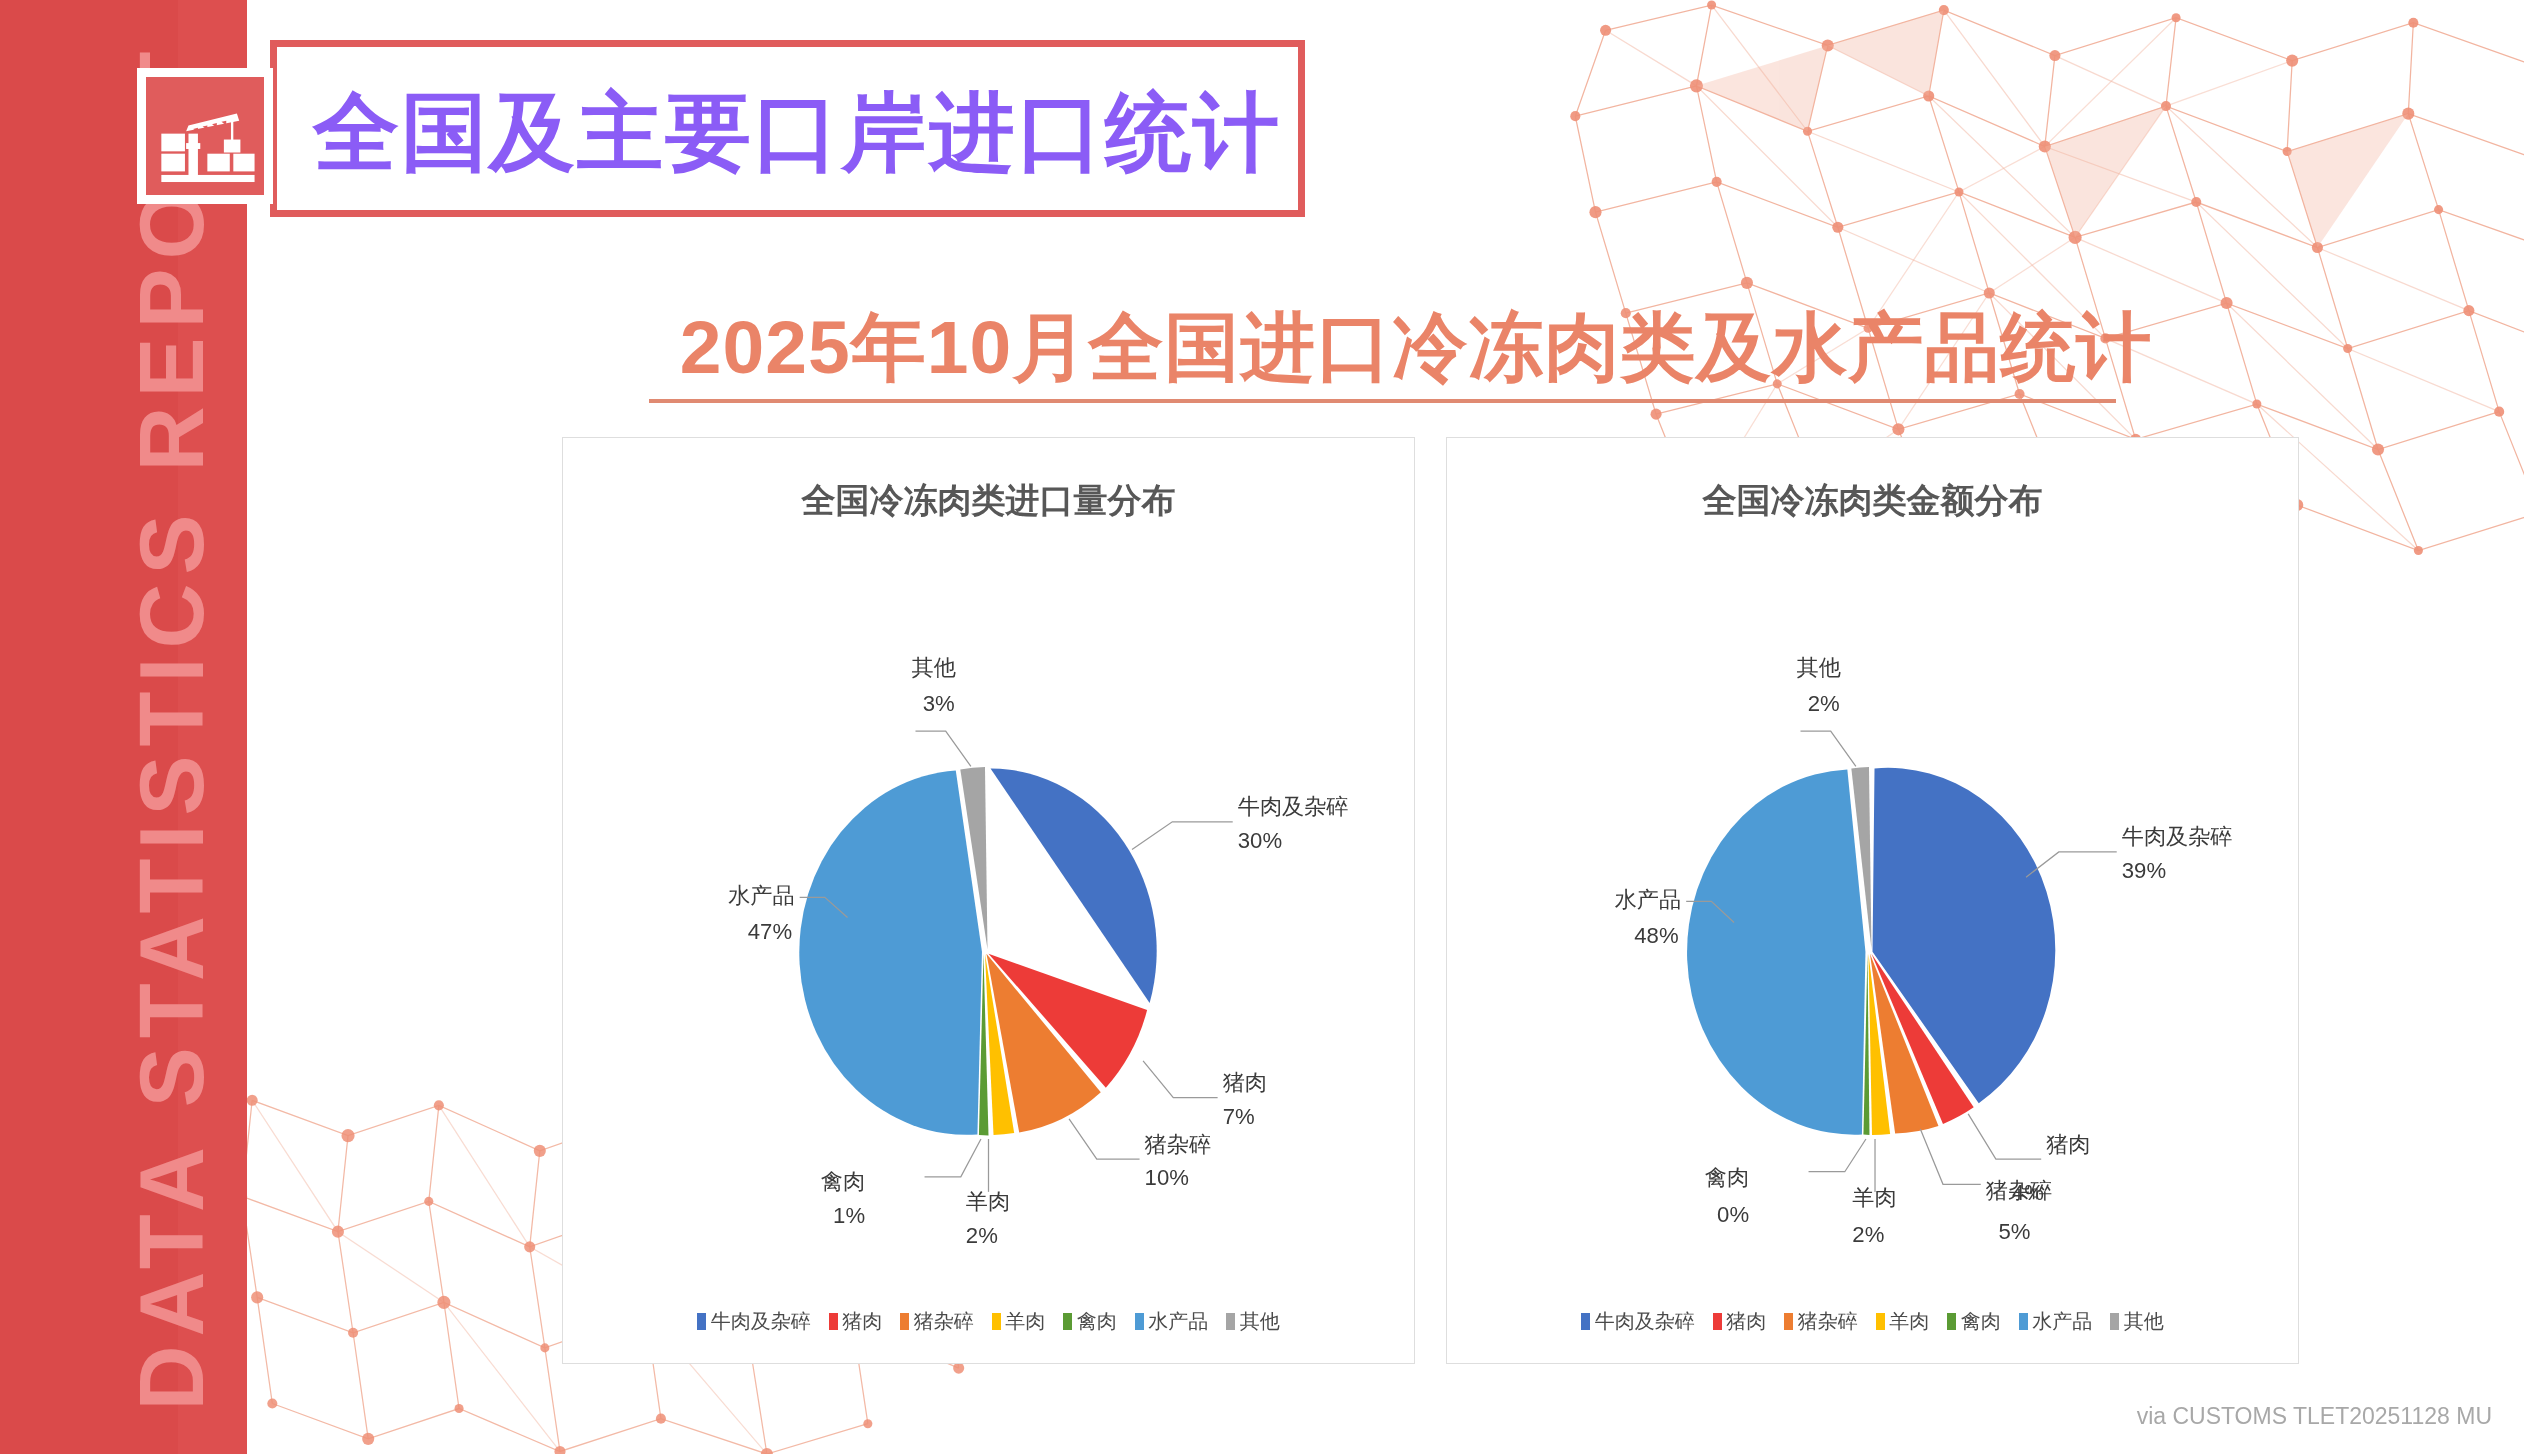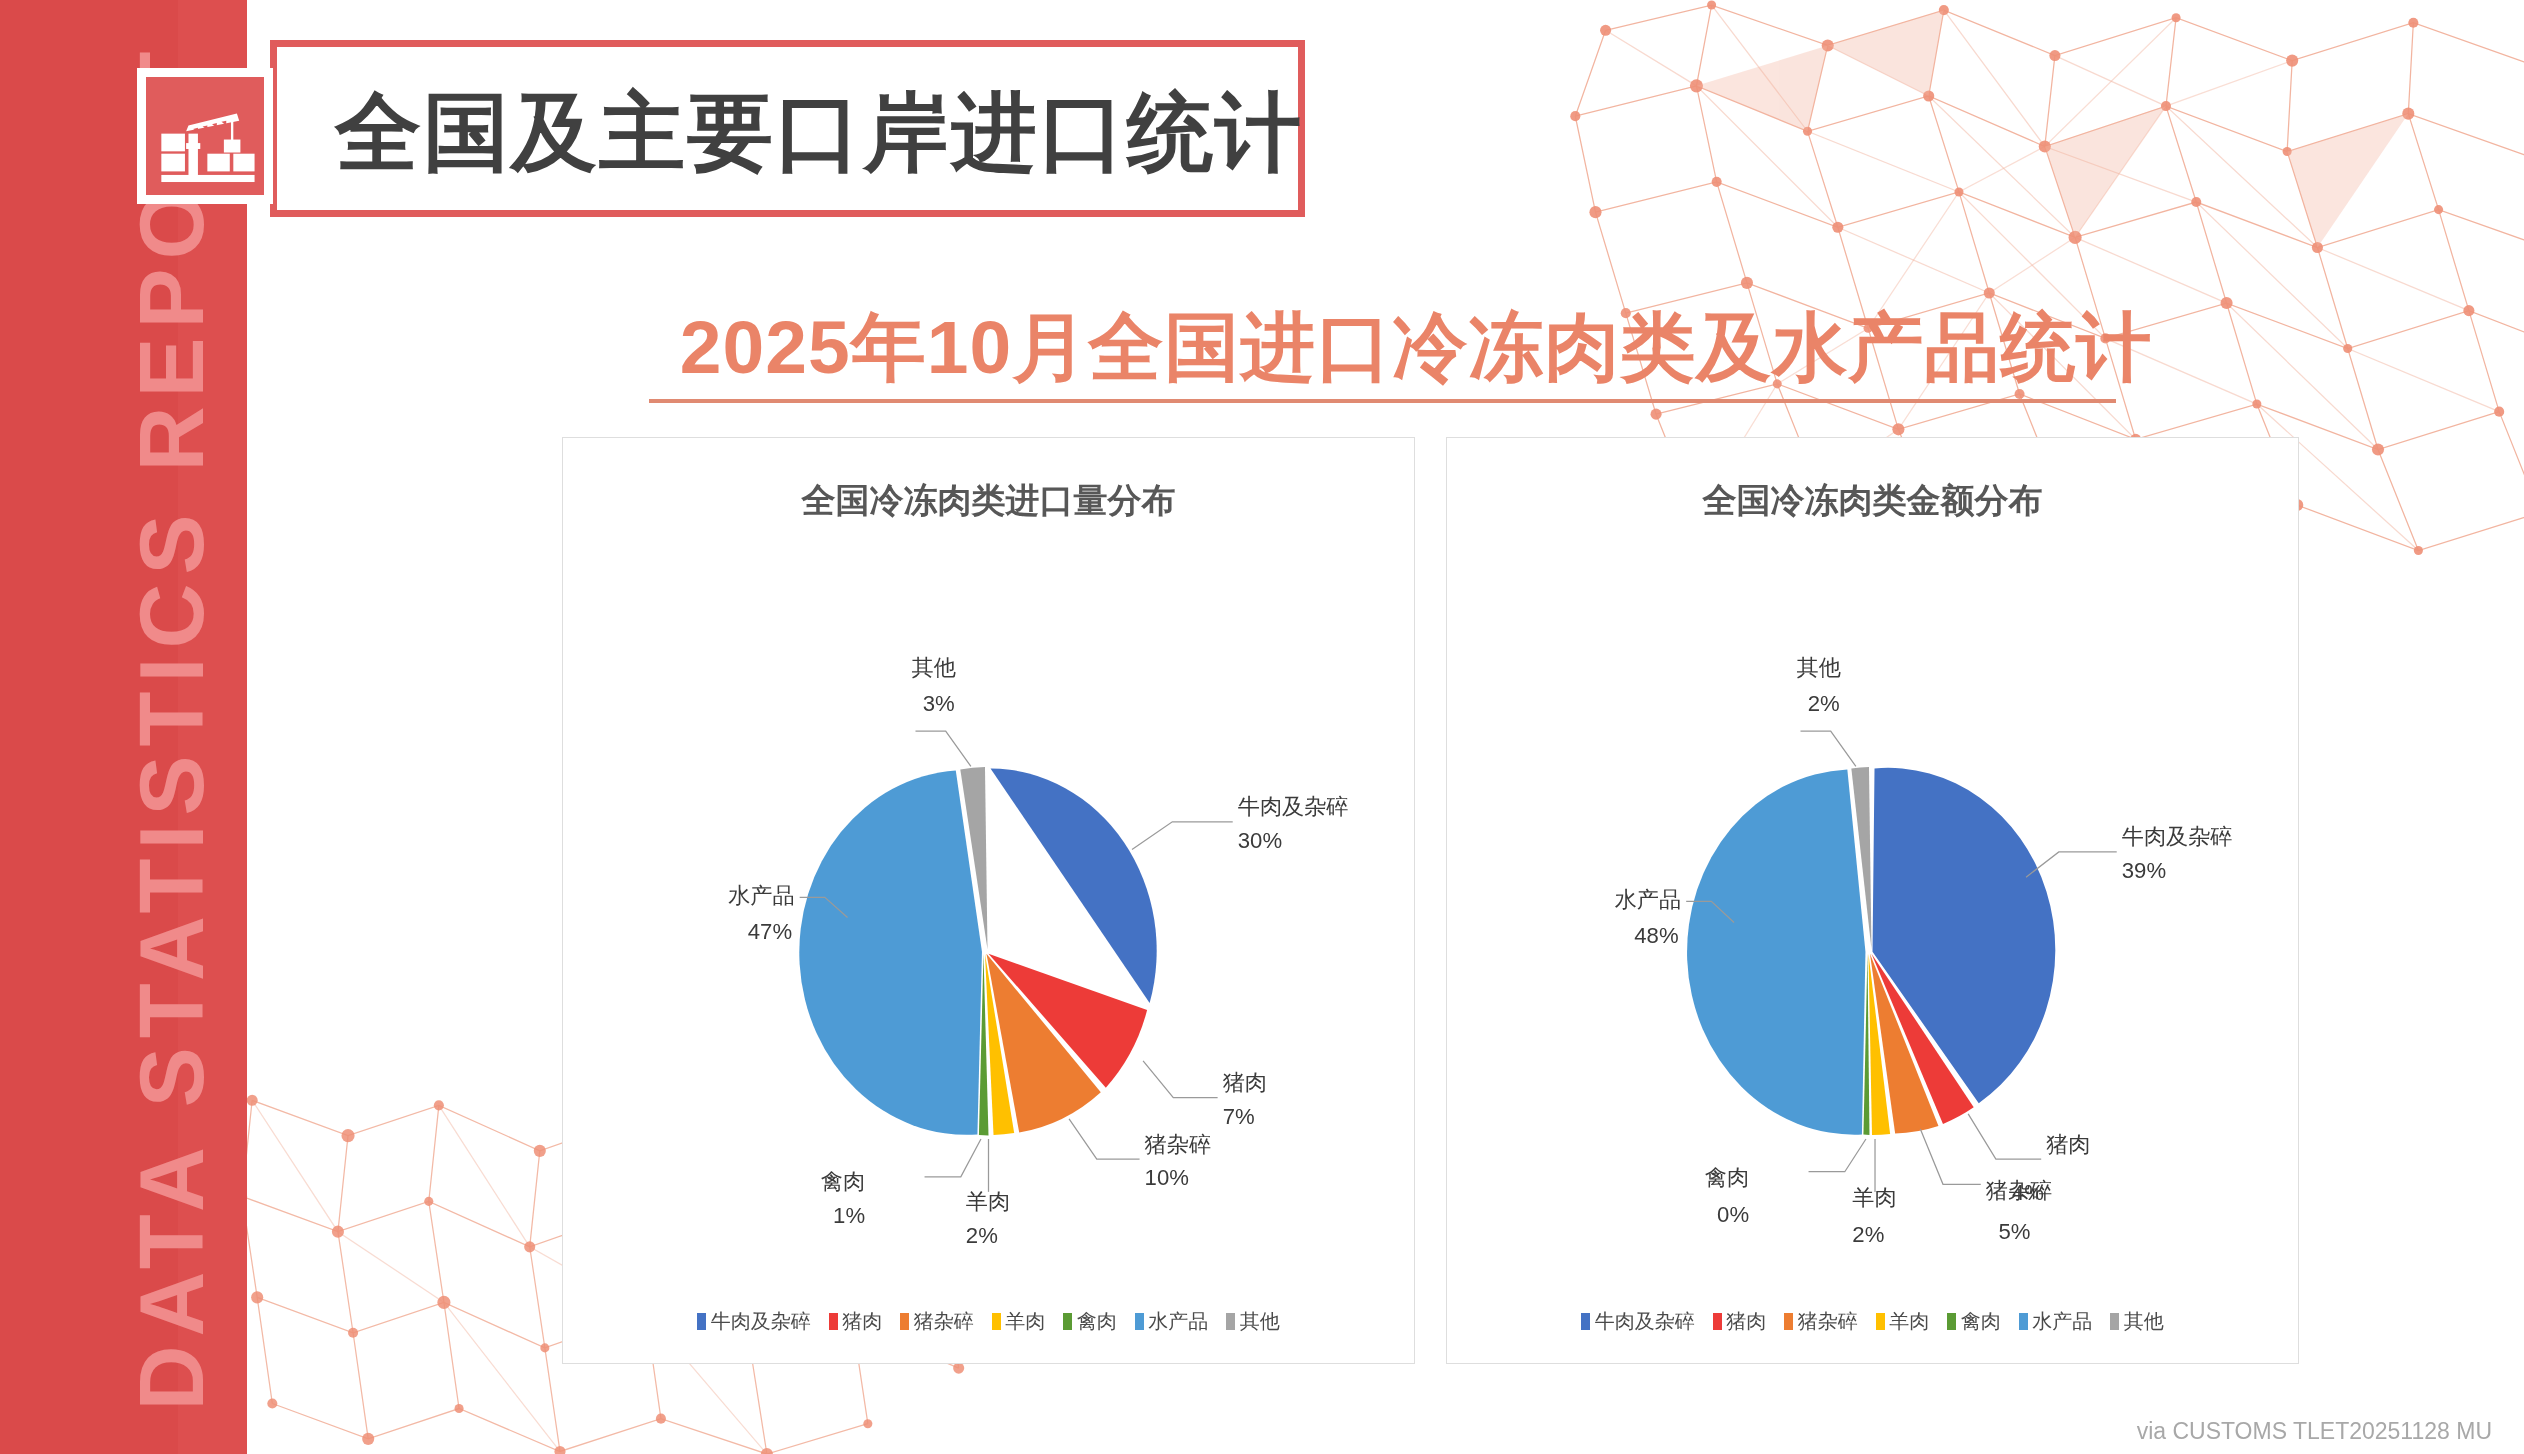--- a/index.html
+++ b/index.html
@@ -26,21 +26,21 @@
   #net-bl { left:237px; bottom:0; width:757px; height:384px; }
 
   
   #header-box { position:absolute; left:270px; top:40px; width:1035px; height:177px;
                 border:7.6px solid #e05c5c; background:#ffffff; z-index:10; }
   #logo-frame { position:absolute; left:137px; top:68px; width:136px; height:136px;
                 border:9px solid #ffffff; background:#e05c5c; z-index:12; }
   #logo-icon { position:absolute; left:0; top:0; width:100%; height:100%; }
   #header-title { position:absolute; left:313px; top:67px; height:131px;
                   line-height:131px; font-size:86px; font-weight:bold;
-                  color:#404040; letter-spacing:2px; white-space:nowrap; z-index:13;margin-left:22px; }
+                  color:#8b5cf6; letter-spacing:2px; white-space:nowrap; z-index:13; }
 
   
   #main-title { position:absolute; left:247px; top:298px; width:2338px;
                 text-align:center; font-size:75px; font-weight:bold;
                 color:#ea8468; letter-spacing:1px; white-space:nowrap; z-index:10; }
   #main-title-rule { position:absolute; left:649px; top:399px; width:1467px; height:3.5px;
                 background:#e08a72; z-index:10; }
 
   
   .card { position:absolute; top:437px; height:927px; background:#ffffff;
@@ -52,21 +52,21 @@
                  font-size:34px; font-weight:bold; color:#575757; white-space:nowrap; }
 
   .pie-area { position:absolute; left:0; top:126px; width:100%; height:722px; }
   .legend { position:absolute; left:0; bottom:28px; width:100%;
             display:flex; justify-content:center; align-items:center; gap:18px; }
   .legend-item { display:flex; align-items:center; gap:4.5px; }
   .legend-swatch { width:9px; height:17px; display:block; }
   .legend-label { font-size:20px; color:#4a4a4a; white-space:nowrap; }
 
   
-  #footer { position:absolute; right:93px; bottom:9px; font-size:23px;
+  #footer { position:absolute; right:93px; bottom:24px; font-size:23px;
             color:#a8a8a8; white-space:nowrap; z-index:10; }
 
   .lbl { font-size:44px; fill:#3b3b3b; font-family:"Liberation Sans","DejaVu Sans",sans-serif; }
   .leader { stroke:#9a9a9a; stroke-width:2.5; fill:none; }
 </style>
 </head>
 <body>
 
 <div id="slide">
 

